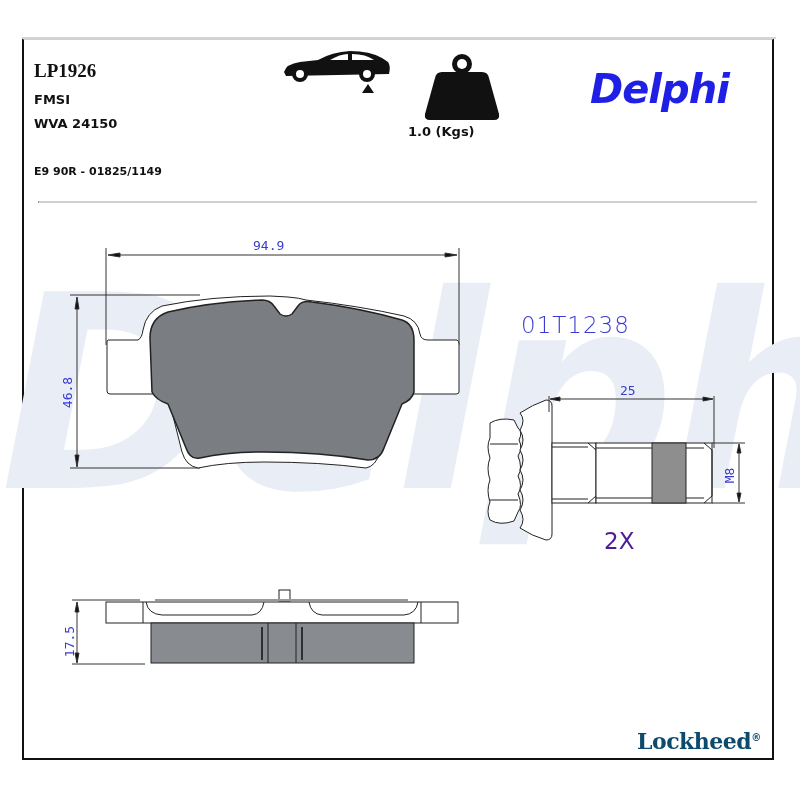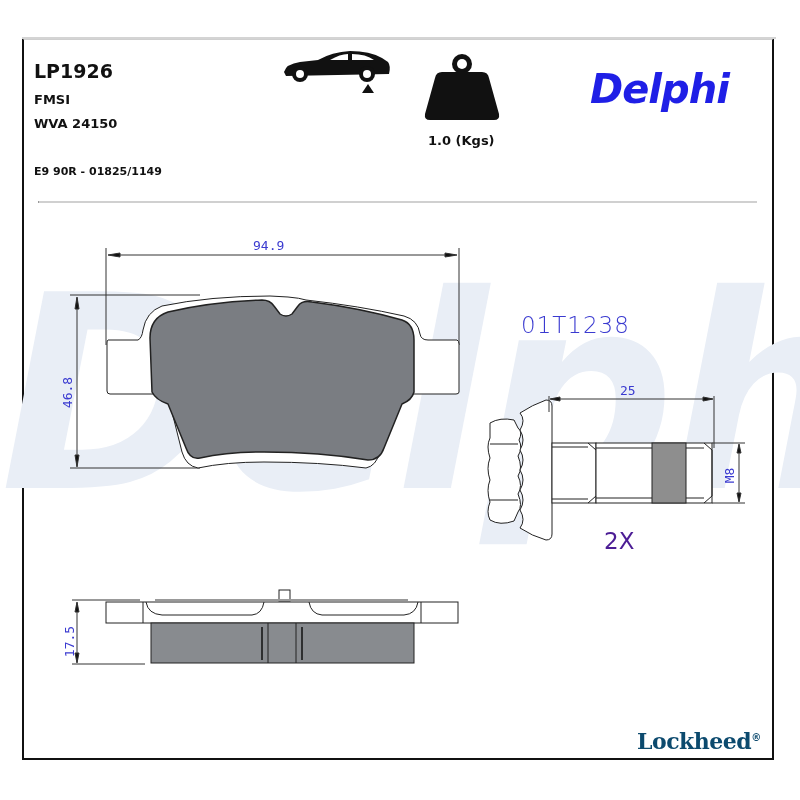--- a/index.html
+++ b/index.html
@@ -1,24 +1,24 @@
 <!DOCTYPE html>
 <html><head>
 <meta charset="utf-8">
 <style>
   html, body { margin:0; padding:0; background:#ffffff; }
   body { width:800px; height:800px; position:relative; overflow:hidden; font-family:"DejaVu Sans", sans-serif; }
   .frame { position:absolute; left:22px; top:38px; width:752px; height:722px; border:2px solid #111; border-top-color:#cfcfcf; box-sizing:border-box; background:#fff; }
   .frame-top { position:absolute; left:22px; top:37px; width:754px; height:2px; background:#d4d4d4; }
   .txt { position:absolute; color:#111; font-weight:bold; white-space:nowrap; }
-  .code { left:34px; top:60px; font-size:19px; }
+  .code { left:34px; top:60px; font-size:19px;font-family:Liberation Serif, serif; }
   .fmsi { left:34px; top:92px; font-size:13px;text-align:center; }
   .wva { left:34px; top:116px; font-size:13px; }
   .ece { left:34px; top:165px; font-size:11px; }
-  .weight-label { left:428px; top:124px; font-size:13px;margin-top:9px; }
+  .weight-label { left:408px; top:124px; font-size:13px; }
   .brand { position:absolute; left:590px; top:66px; font-size:40px; font-weight:bold; font-style:italic; color:#1f1fe6; letter-spacing:-1px; font-family:"DejaVu Sans", sans-serif; }
   .divider { position:absolute; left:38px; top:201px; width:718px; height:2px; background:#d0d0d0; border-left:1px solid #999; }
   .watermark { position:absolute; left:0; top:270px; width:800px; height:250px; font-size:270px; font-weight:bold; font-style:italic; color:#e9eef6; line-height:250px; letter-spacing:-6px; font-family:"DejaVu Sans", sans-serif; z-index:0; }
   svg.drawing { position:absolute; left:0; top:0; z-index:1; }
   .dim { position:absolute; color:#3a3ad0; font-family:"DejaVu Sans Mono", monospace; font-size:13px; z-index:2; white-space:nowrap; }
   .dim-w { left:253px; top:238px;text-align:center; }
   .dim-h { left:52px; top:385px; transform:rotate(-90deg); transform-origin:center; }
   .dim-t { left:54px; top:634px; transform:rotate(-90deg); transform-origin:center; }
   .dim-22 { left:620px; top:383px; }
   .dim-m8 { left:722px; top:468px; transform:rotate(-90deg); transform-origin:center; }

